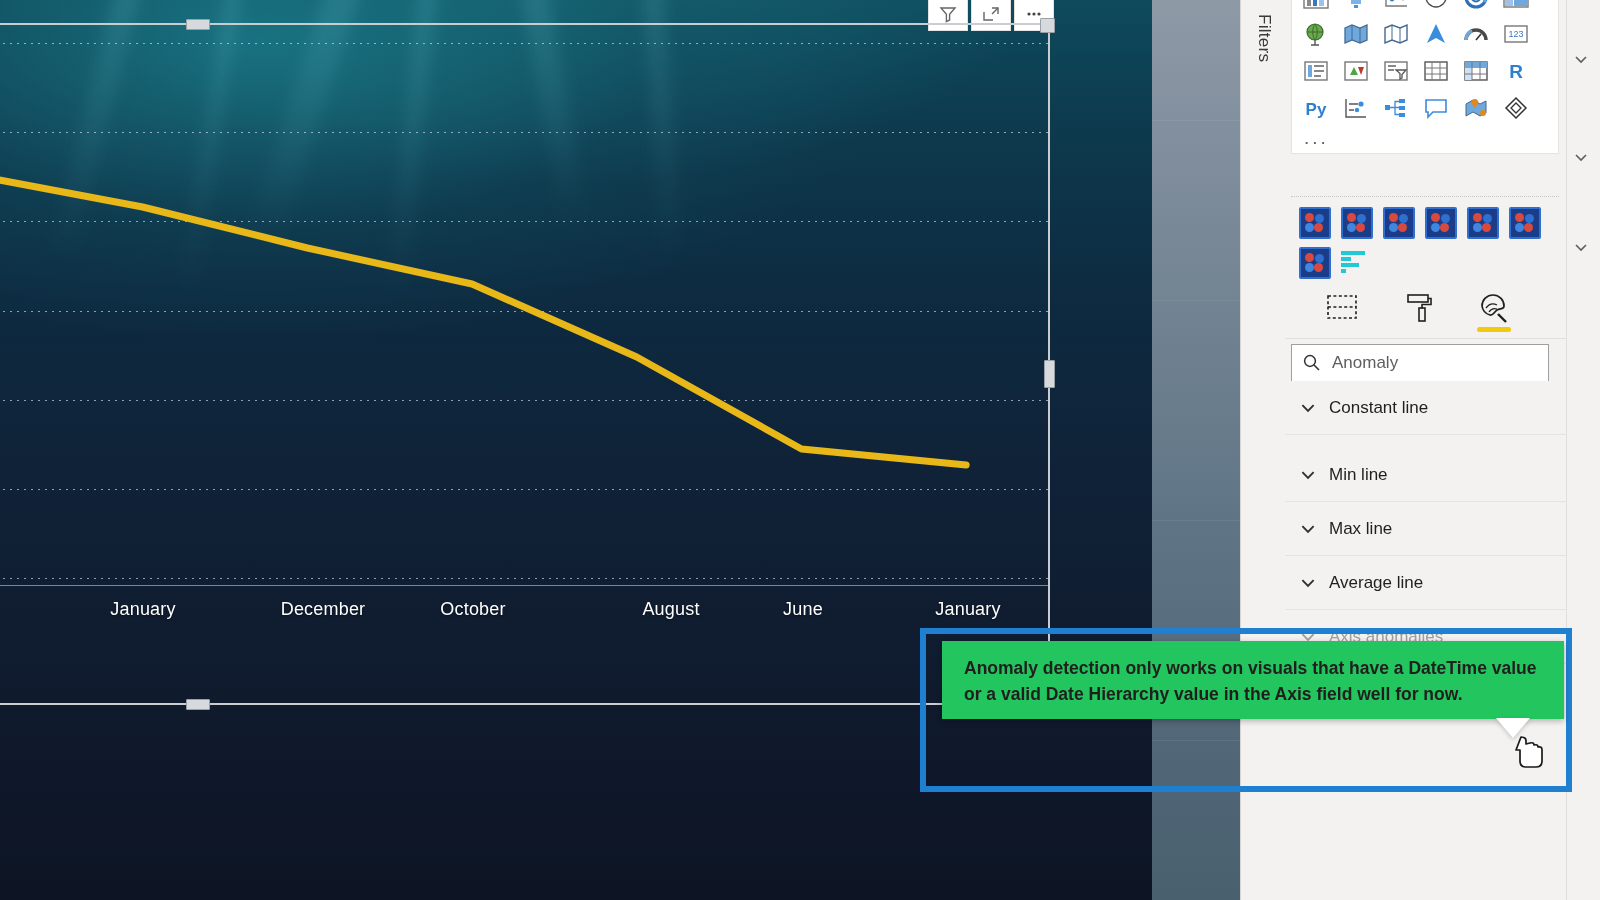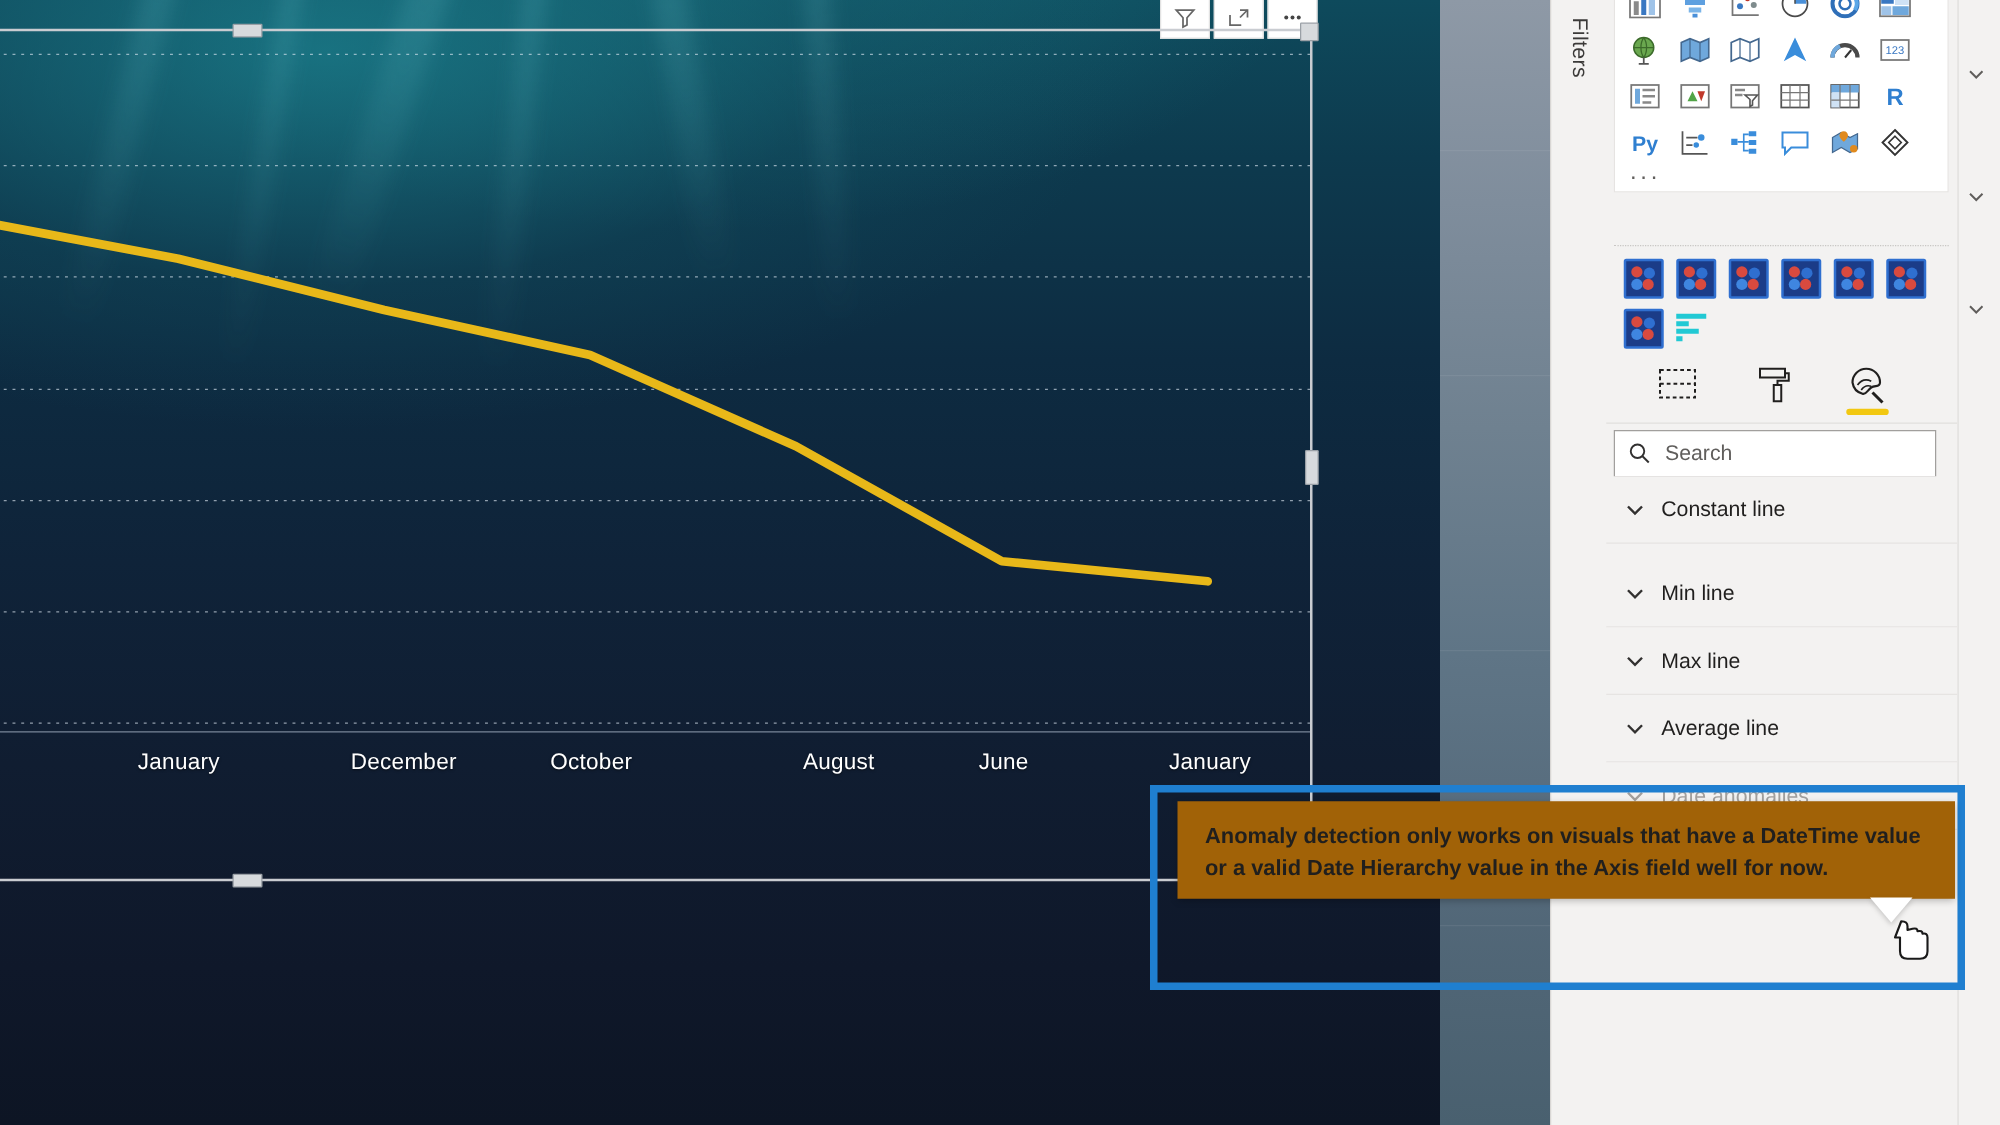--- a/index.html
+++ b/index.html
@@ -58,21 +58,21 @@
   #viz-pane{position:absolute;left:1285px;top:0;width:281px;height:900px;
        background:#f3f2f1;border-right:1px solid #e1dfdd;}
   #rail{position:absolute;left:1566px;top:0;width:34px;height:900px;background:#f3f2f1;
        border-left:1px solid #e1dfdd;}
   .rail-chev{position:absolute;left:6px;width:16px;height:16px;color:#605e5c;}
 
   
   #gallery{position:absolute;left:6px;top:-22px;width:268px;
            background:#fff;border:1px solid #e6e4e2;padding:6px 8px 10px 8px;box-sizing:border-box;}
   .gal-row{display:flex;gap:8px;margin-bottom:7px;}
-  .gal-cell{width:32px;height:30px;display:flex;align-items:flex-end;justify-content:center;
+  .gal-cell{width:32px;height:30px;display:flex;align-items:flex-start;justify-content:center;
             border-radius:2px;}
   .dots{color:#605e5c;font-size:19px;letter-spacing:3px;line-height:10px;padding-left:4px;}
 
   #custom-vis{position:absolute;left:6px;top:196px;width:268px;box-sizing:border-box;
               border-top:1px dotted #c8c6c4;padding:10px 8px 8px 8px;background:#f3f2f1;}
   .cv-row{display:flex;gap:10px;margin-bottom:8px;align-items:center;}
   .cv-icon{width:28px;height:28px;background:#1b3c88;border:2px solid #2f6fd0;
            position:relative;border-radius:2px;}
   .cv-icon i{position:absolute;width:9px;height:9px;border-radius:50%;display:block;}
   .cv-bars{width:26px;height:24px;position:relative;}
@@ -94,21 +94,21 @@
   .acc-item{position:absolute;left:0;width:281px;height:54px;box-sizing:border-box;
         border-bottom:1px solid #e6e4e2;display:flex;align-items:center;gap:12px;padding-left:14px;
         background:#f3f2f1;}
   .acc-item .lbl{font-size:17px;color:#201f1e;}
   .acc-item.disabled .lbl{color:#a19f9d;}
   .chev{width:18px;height:18px;color:#323130;flex:none;}
 
   
   #highlight{position:absolute;left:920px;top:628px;width:652px;height:164px;
         border:6px solid #1f7fd0;box-sizing:border-box;}
-  #tooltip{position:absolute;left:942px;top:641px;width:622px;height:78px;background:#a16207;
+  #tooltip{position:absolute;left:942px;top:641px;width:622px;height:78px;background:#22c55e;
         box-sizing:border-box;padding:14px 22px 0 22px;
         box-shadow:0 2px 6px rgba(0,0,0,.28);}
   #tooltip p{margin:0;font-size:17.5px;line-height:26px;color:#201f1e;font-weight:700;}
   #tip-tail{position:absolute;left:1496px;top:718px;width:0;height:0;
         border-left:17px solid transparent;border-right:17px solid transparent;
         border-top:20px solid #fff;filter:drop-shadow(0 2px 2px rgba(0,0,0,.18));}
   #cursor{position:absolute;left:1512px;top:735px;width:34px;height:42px;}
 </style>
 </head>
 <body>
@@ -452,21 +452,21 @@
         </svg>
       <span class="under"></span>
     </div>
   </div>
 
   <div id="search-box">
     <svg width="20" height="20" viewBox="0 0 20 20">
         <circle cx="8" cy="8" r="5.4" fill="none" stroke="#323130" stroke-width="1.5"></circle>
         <path d="M12 12l5 5" stroke="#323130" stroke-width="1.6"></path>
       </svg>
-    <span class="placeholder">Search</span>
+    <span class="placeholder">Anomaly</span>
   </div>
 
   <div id="acc-list">
       <div class="acc-item" style="top: 381px;">
         <svg class="chev" viewBox="0 0 16 16">
           <path d="M3 5.5l5 5 5-5" fill="none" stroke="#323130" stroke-width="1.7"></path>
         </svg>
         <span class="lbl">Constant line</span>
       </div>
       <div class="acc-item" style="top: 448px;">
@@ -484,21 +484,21 @@
       <div class="acc-item" style="top: 556px;">
         <svg class="chev" viewBox="0 0 16 16">
           <path d="M3 5.5l5 5 5-5" fill="none" stroke="#323130" stroke-width="1.7"></path>
         </svg>
         <span class="lbl">Average line</span>
       </div>
       <div class="acc-item disabled" style="top: 610px;">
         <svg class="chev" viewBox="0 0 16 16">
           <path d="M3 5.5l5 5 5-5" fill="none" stroke="#a19f9d" stroke-width="1.7"></path>
         </svg>
-        <span class="lbl">Date anomalies</span>
+        <span class="lbl">Axis anomalies</span>
       </div>
     </div>
 </div>
 
 <div id="rail">
   <svg class="rail-chev" style="top:52px" viewBox="0 0 16 16">
       <path d="M3 5l5 5 5-5" fill="none" stroke="#605e5c" stroke-width="1.6"></path>
     </svg>
   <svg class="rail-chev" style="top:150px" viewBox="0 0 16 16">
       <path d="M3 5l5 5 5-5" fill="none" stroke="#605e5c" stroke-width="1.6"></path>

